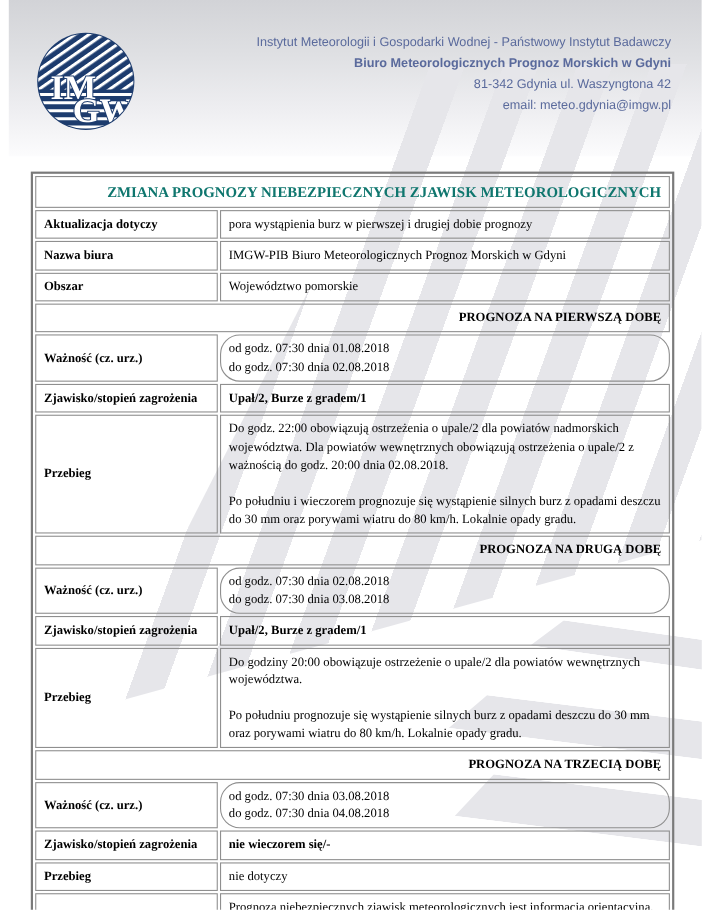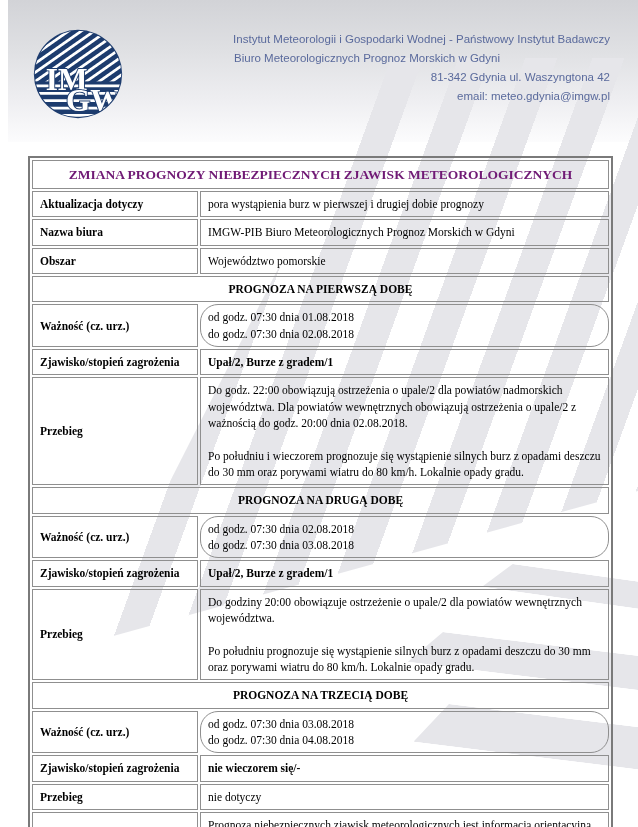--- a/index.html
+++ b/index.html
@@ -24,35 +24,35 @@
          clip-path:polygon(16% 0,100% 0,100% 100%,0 100%);}
   .wm-b2{left:410px;top:628px;width:240px;height:34px;transform:rotate(7deg);transform-origin:left center;
          clip-path:polygon(13% 0,100% 0,100% 100%,0 100%);}
   .wm-b3{left:416px;top:700px;width:236px;height:42px;transform:rotate(7deg);transform-origin:left center;
          clip-path:polygon(13% 0,100% 0,100% 100%,0 100%);}
   
   .letterhead{position:relative;z-index:2;display:flex;align-items:flex-start;height:150px;}
   .logo{margin:28px 0 0 32px;flex:0 0 auto;}
   .org{flex:1 1 auto;text-align:right;padding:30px 28px 0 0;
        font-family:"Liberation Sans", sans-serif;font-size:11.5px;line-height:19px;color:#5a6a9c;}
-  .org .b{font-weight:normal;text-align:center;}
+  .org .b{font-weight:bold;}
   
   table.doc{
     position:relative;z-index:2;
     margin:6px 0 0 28px;width:585px;
     border-collapse:separate;border-spacing:2px;
     border:2px solid #7a7a7a;background:transparent;
     font-size:11.5px;line-height:1.42;color:#000;
   }
   table.doc td{border:1px solid #8f8f8f;padding:4px 7px;vertical-align:middle;background:transparent;}
-  td.title{color:#701a75;font-weight:bold;font-size:13.5px;text-align:center;padding:7px 4px;font-family:Liberation Serif, serif;}
+  td.title{color:#0f766e;font-weight:bold;font-size:13.5px;text-align:right;padding:7px 4px;font-family:Liberation Serif, serif;}
   td.lbl{width:150px;font-weight:bold;}
   td.val{white-space:pre-line;}
   td.bval{font-weight:bold;margin-left:16px;}
-  td.section{font-weight:bold;text-align:center;padding:4px;}
+  td.section{font-weight:bold;text-align:right;padding:4px;}
   td.vtop{vertical-align:top;}
   td.tall{padding-top:6px;padding-bottom:6px;border-radius:18px;}
 </style>
 </head>
 <body>
 
 <div class="header-bg"></div>
 
 <div class="wm">
   <div class="wm-steep"></div>

